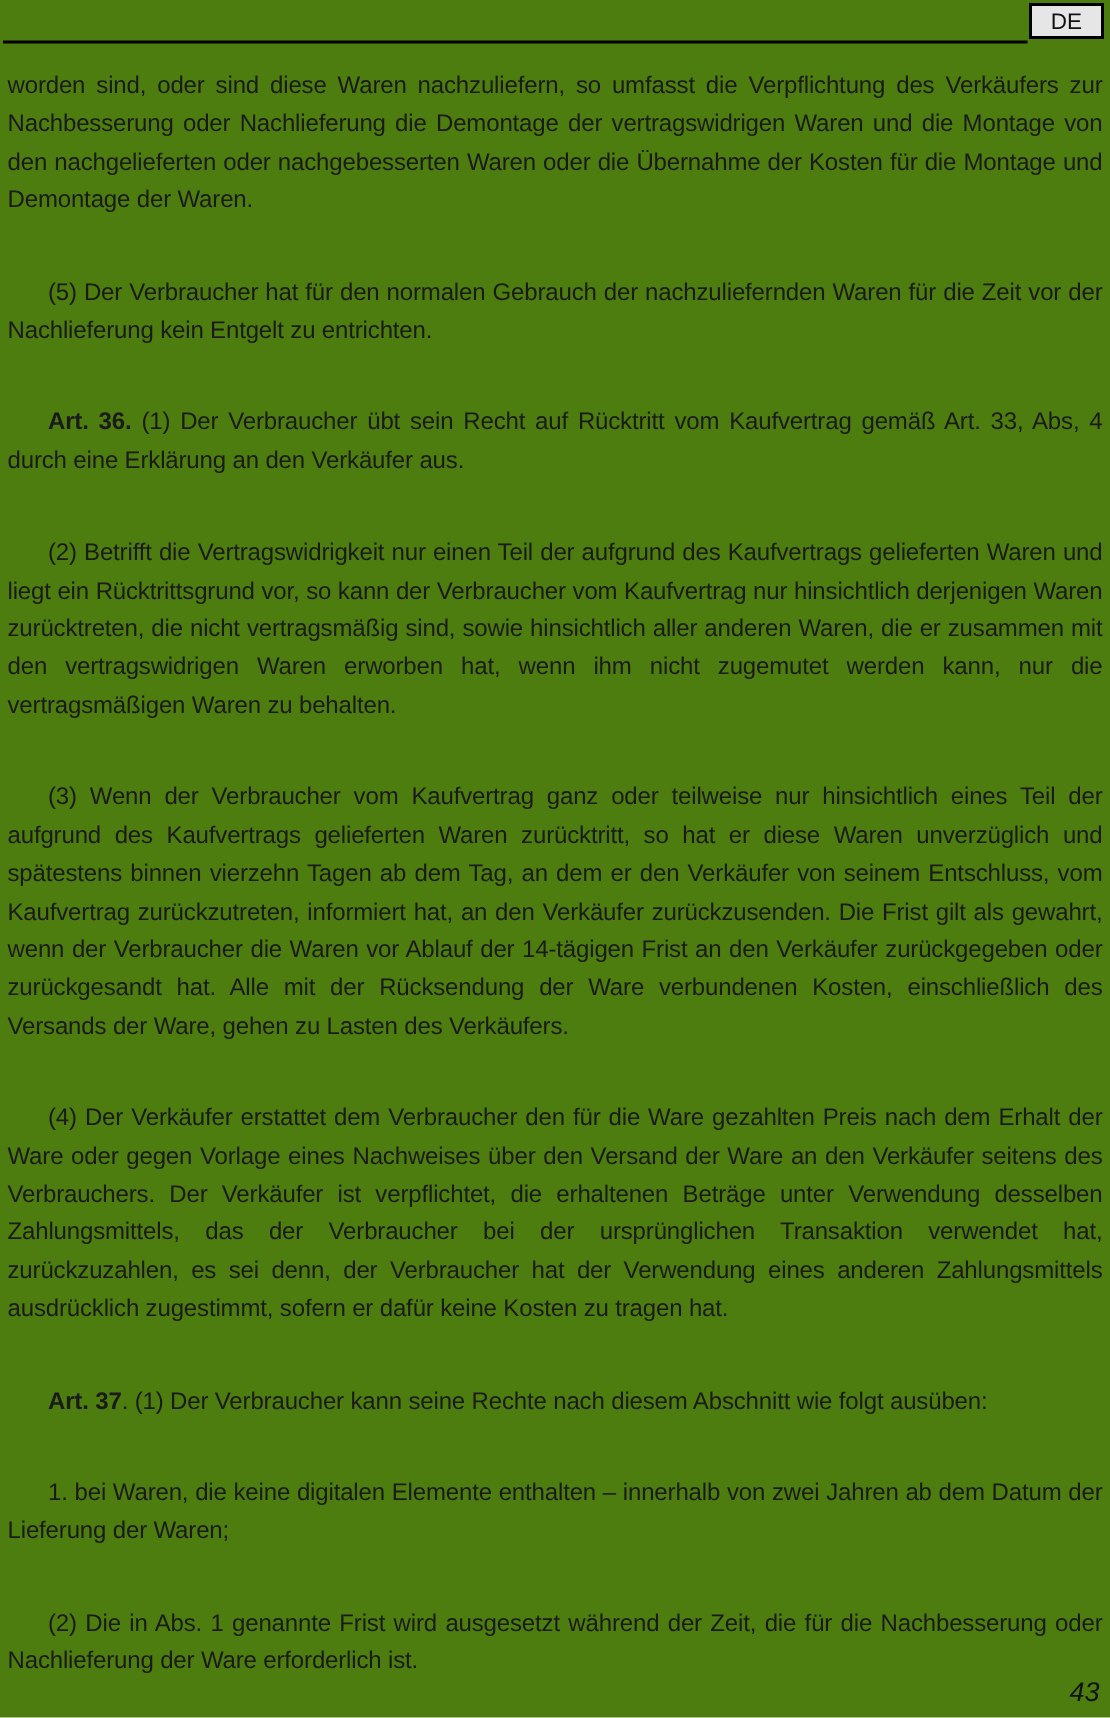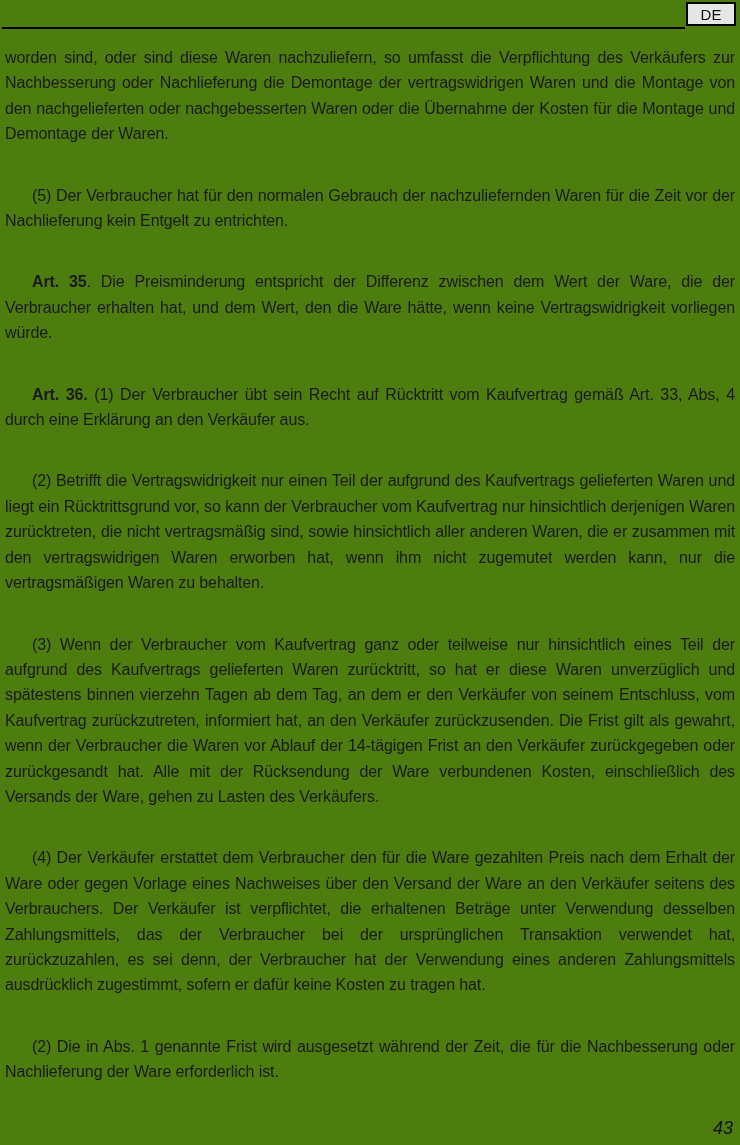--- a/index.html
+++ b/index.html
@@ -83,23 +83,24 @@
   <div class="page-header">
     <div class="header-rule"></div>
     <div class="lang-badge">
       <span>DE</span>
     </div>
   </div>
 
   <div class="doc-body" id="document-body">
       <p><span>worden sind, oder sind diese Waren nachzuliefern, so umfasst die Verpflichtung des Verkäufers zur Nachbesserung oder Nachlieferung die Demontage der vertragswidrigen Waren und die Montage von den nachgelieferten oder nachgebesserten Waren oder die Übernahme der Kosten für die Montage und Demontage der Waren.</span></p>
       <p class="indent"><span>(5) Der Verbraucher hat für den normalen Gebrauch der nachzuliefernden Waren für die Zeit vor der Nachlieferung kein Entgelt zu entrichten.</span></p>
-      <p class="indent"><b>Art. 35</b><span>. Die Preisminderung entspricht der Differenz zwischen dem Wert der Ware, die der Verbraucher erhalten hat, und dem Wert, den die Ware hätte, wenn keine Vertragswidrigkeit vorliegen würde.</span></p>
       <p class="indent"><b>Art. 36.</b><span> (1) Der Verbraucher übt sein Recht auf Rücktritt vom Kaufvertrag gemäß Art. 33, Abs, 4 durch eine Erklärung an den Verkäufer aus.</span></p>
       <p class="indent"><span>(2) Betrifft die Vertragswidrigkeit nur einen Teil der aufgrund des Kaufvertrags gelieferten Waren und liegt ein Rücktrittsgrund vor, so kann der Verbraucher vom Kaufvertrag nur hinsichtlich derjenigen Waren zurücktreten, die nicht vertragsmäßig sind, sowie hinsichtlich aller anderen Waren, die er zusammen mit den vertragswidrigen Waren erworben hat, wenn ihm nicht zugemutet werden kann, nur die vertragsmäßigen Waren zu behalten.</span></p>
       <p class="indent"><span>(3) Wenn der Verbraucher vom Kaufvertrag ganz oder teilweise nur hinsichtlich eines Teil der aufgrund des Kaufvertrags gelieferten Waren zurücktritt, so hat er diese Waren unverzüglich und spätestens binnen vierzehn Tagen ab dem Tag, an dem er den Verkäufer von seinem Entschluss, vom Kaufvertrag zurückzutreten, informiert hat, an den Verkäufer zurückzusenden. Die Frist gilt als gewahrt, wenn der Verbraucher die Waren vor Ablauf der 14-tägigen Frist an den Verkäufer zurückgegeben oder zurückgesandt hat. Alle mit der Rücksendung der Ware verbundenen Kosten, einschließlich des Versands der Ware, gehen zu Lasten des Verkäufers.</span></p>
       <p class="indent"><span>(4) Der Verkäufer erstattet dem Verbraucher den für die Ware gezahlten Preis nach dem Erhalt der Ware oder gegen Vorlage eines Nachweises über den Versand der Ware an den Verkäufer seitens des Verbrauchers. Der Verkäufer ist verpflichtet, die erhaltenen Beträge unter Verwendung desselben Zahlungsmittels, das der Verbraucher bei der ursprünglichen Transaktion verwendet hat, zurückzuzahlen, es sei denn, der Verbraucher hat der Verwendung eines anderen Zahlungsmittels ausdrücklich zugestimmt, sofern er dafür keine Kosten zu tragen hat.</span></p>
+      <p class="indent"><b>Art. 37</b><span>. (1) Der Verbraucher kann seine Rechte nach diesem Abschnitt wie folgt ausüben:</span></p>
+      <p class="indent"><span>1. bei Waren, die keine digitalen Elemente enthalten – innerhalb von zwei Jahren ab dem Datum der Lieferung der Waren;</span></p>
       <p class="indent"><span>(2) Die in Abs. 1 genannte Frist wird ausgesetzt während der Zeit, die für die Nachbesserung oder Nachlieferung der Ware erforderlich ist.</span></p>
     </div>
 
   <div class="page-number">43</div>
 
 </div>
 
 </body></html>

